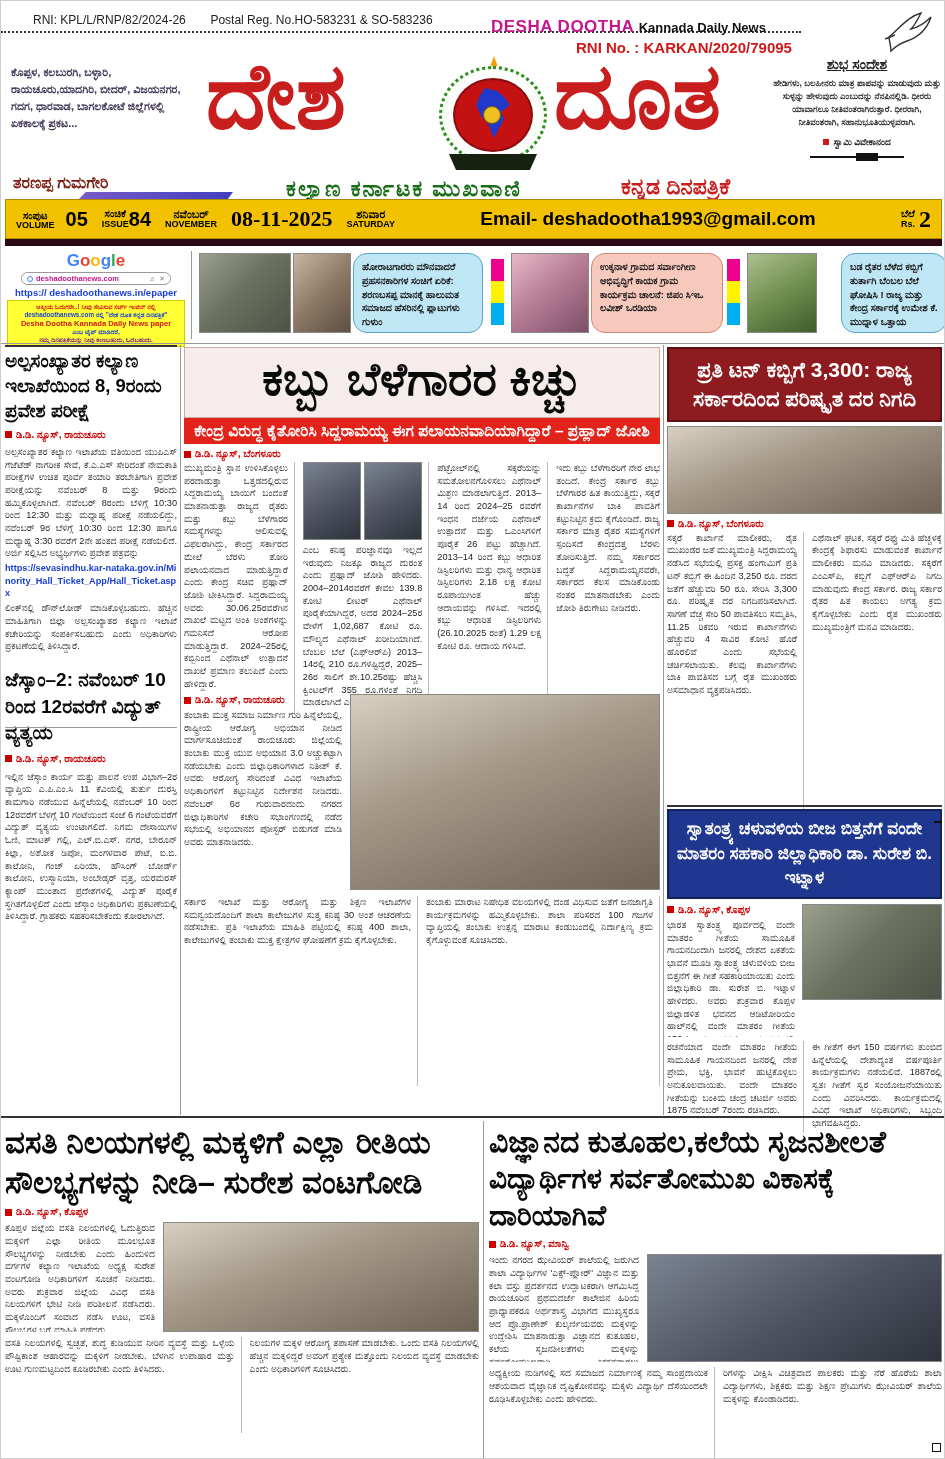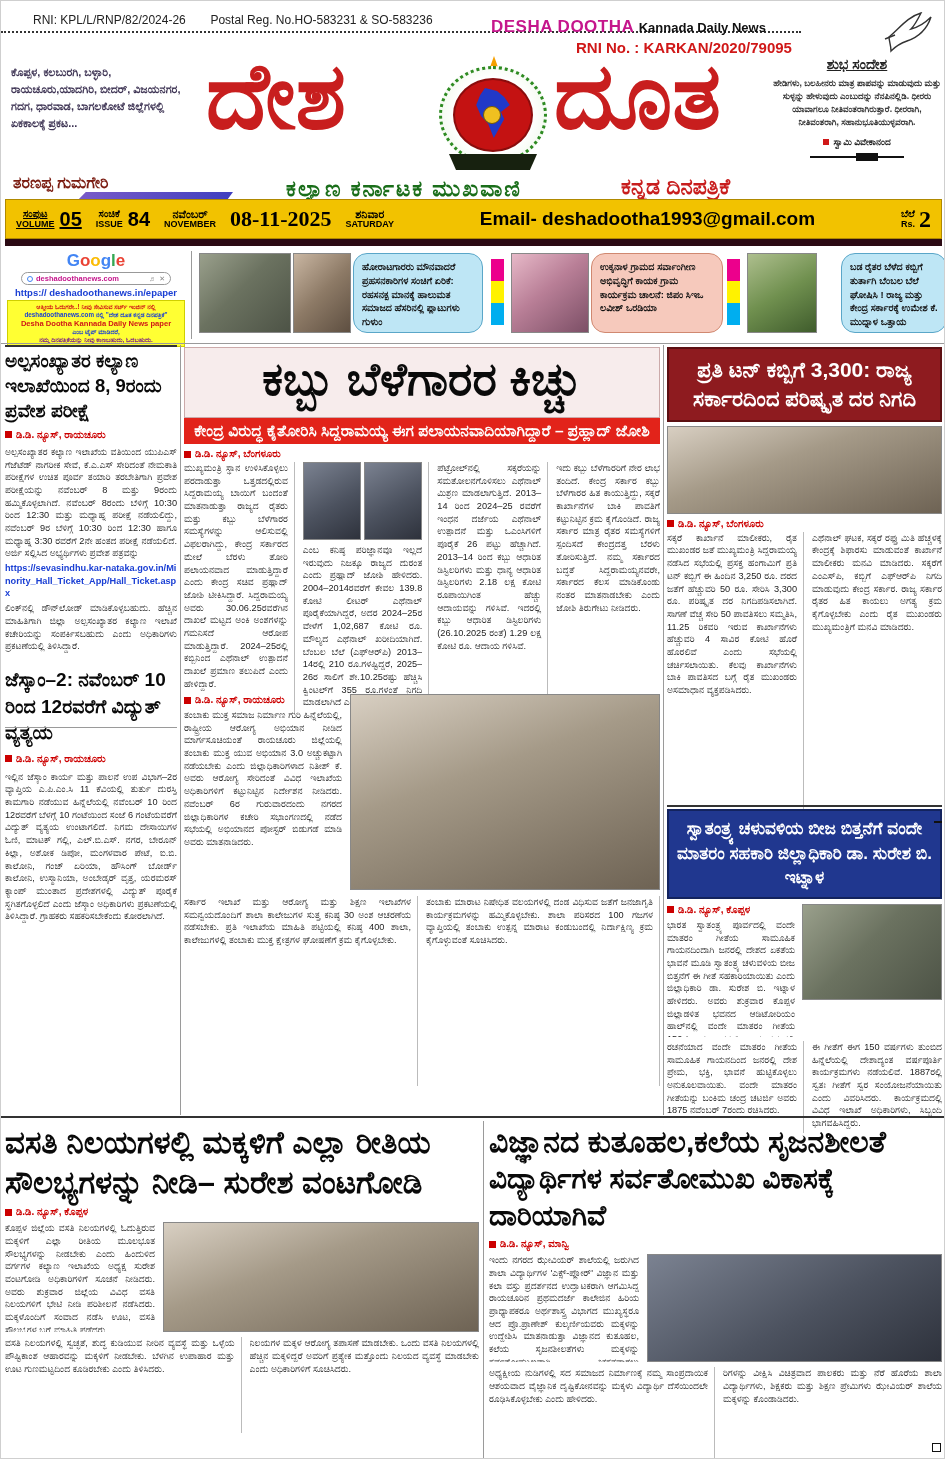--- a/index.html
+++ b/index.html
@@ -83,28 +83,28 @@
       </div>
       <div style="margin-top:4px;display:flex;align-items:center;justify-content:center;">
         <span style="width:46px;height:2px;background:#111;"></span>
           <span style="width:22px;height:8px;background:#111;"></span>
           <span style="width:26px;height:2px;background:#111;"></span>
       </div>
     </div>
   </div>
 
   <div class="abs" style="left:4px;top:198px;width:937px;height:40px;background:#F2C200;border:1px solid #b08900;display:flex;align-items:center;padding:0 10px;gap:14px;">
-    <div style="display:flex;align-items:center;gap:5px;text-decoration:underline;">
+    <div style="display:flex;align-items:flex-end;gap:11px;">
       <div style="text-align:center;line-height:1.05;">
         <div class="kn" style="font-size:10px;font-weight:bold;">ಸಂಪುಟ</div>
         <div style="font-size:9px;font-weight:bold;">VOLUME</div>
       </div>
       <span style="font-size:20px;font-weight:bold;">05</span>
     </div>
-    <div style="display:flex;align-items:center;gap:5px;">
+    <div style="display:flex;align-items:center;">
       <div style="text-align:center;line-height:1.05;">
         <div class="kn" style="font-size:10px;font-weight:bold;">ಸಂಚಿಕೆ</div>
         <div style="font-size:9px;font-weight:bold;">ISSUE</div>
       </div>
       <span style="font-size:20px;font-weight:bold;">84</span>
     </div>
     <div style="text-align:center;line-height:1.05;">
       <div class="kn" style="font-size:11px;font-weight:bold;">ನವೆಂಬರ್</div>
       <div style="font-size:9px;font-weight:bold;">NOVEMBER</div>
     </div>
@@ -142,21 +142,21 @@
         <div class="kn" style="font-size:6.3px;color:#1a3fd4;font-weight:bold;">deshadoothanews.com ನಲ್ಲಿ "ದೇಶ ದೂತ ಕನ್ನಡ ದಿನಪತ್ರಿಕೆ"</div>
         <div style="font-size:7.6px;color:#D01818;font-weight:bold;">Desha Dootha Kannada Daily News paper</div>
         <div class="kn" style="font-size:6.3px;color:#1a3fd4;font-weight:bold;">ಎಂಬ ಟೈಪ್ ಮಾಡಿದರೆ,</div>
         <div class="kn" style="font-size:6.3px;color:#7a1b8a;font-weight:bold;">ನಮ್ಮ ದಿನಪತ್ರಿಕೆಯನ್ನು ನೀವು ಕಾಣಬಹುದು, ಓದಬಹುದು.</div>
       </div>
     </div>
     <div class="rule-v" style="left:190px;top:0;height:88px;"></div>
 
     <div class="abs photo" style="left:198px;top:2px;width:92px;height:80px;"></div>
     <div class="abs photo warm" style="left:292px;top:2px;width:58px;height:80px;"></div>
-    <div class="abs bubble kn" style="left:352px;top:2px;width:130px;height:80px;background:#BEE6F5;border:1.5px solid #5aa6c8;">ಹೋರಾಟಗಾರರು ಮೌನವಾದರೆ ಪ್ರಹಸನಕಾರಿಗಳ ಸಂಚಿಗೆ ಏರಿಕೆ: ರಹಸನಕ್ಪ ಮಾನಕ್ಕೆ ಹಾಲುಮತ ಸಮಾಜದ ಹೆಸರಿನಲ್ಲಿ ಪ್ಲಾಟುಗಳು ಗುಳುಂ</div>
+    <div class="abs bubble kn" style="left:352px;top:2px;width:130px;height:80px;background:#BEE6F5;border:1.5px solid #5aa6c8;">ಹೋರಾಟಗಾರರು ಮೌನವಾದರೆ ಪ್ರಹಸನಕಾರಿಗಳ ಸಂಚಿಗೆ ಏರಿಕೆ: ಶರಣಬಸಪ್ಪ ಮಾನಕ್ಕೆ ಹಾಲುಮತ ಸಮಾಜದ ಹೆಸರಿನಲ್ಲಿ ಪ್ಲಾಟುಗಳು ಗುಳುಂ</div>
     <div class="abs cmyk" style="left:490px;top:8px;">
       <span style="background:#EC008C"></span>
         <span style="background:#FFF200"></span>
         <span style="background:#00AEEF"></span>
     </div>
 
     <div class="abs photo stage" style="left:510px;top:2px;width:78px;height:80px;"></div>
     <div class="abs bubble kn" style="left:590px;top:2px;width:132px;height:80px;background:#F6C9BC;border:1.5px solid #d08870;">ಉಕ್ಕನಾಳ ಗ್ರಾಮದ ಸರ್ವಾಂಗೀಣ ಅಭಿವೃದ್ಧಿಗೆ ಕಾಯಕ ಗ್ರಾಮ ಕಾರ್ಯಕ್ರಮ ಚಾಲನೆ: ಜಿಪಂ ಸಿಇಒ ಲವೀಶ್ ಒರಡಿಯಾ</div>
     <div class="abs cmyk" style="left:726px;top:8px;">
       <span style="background:#EC008C"></span>

